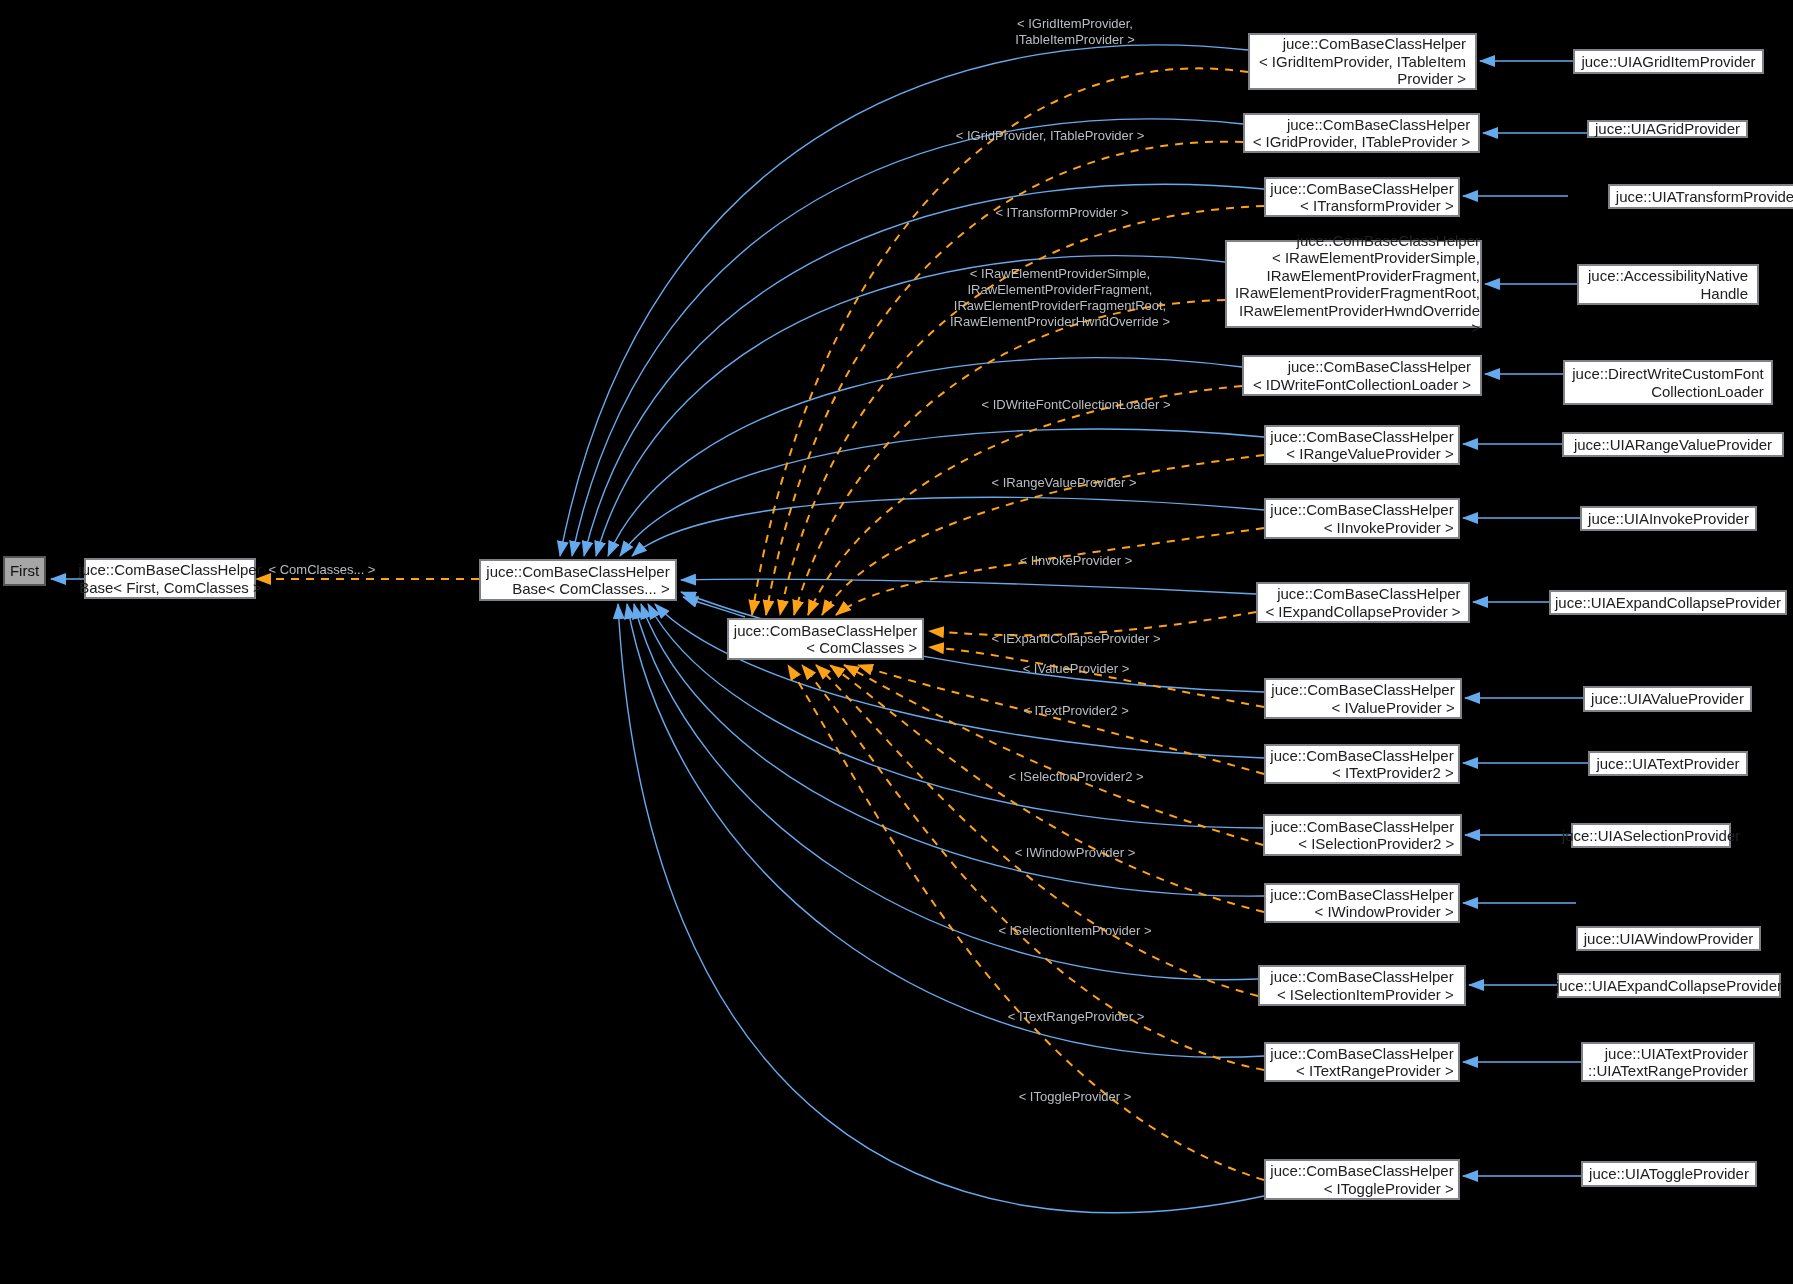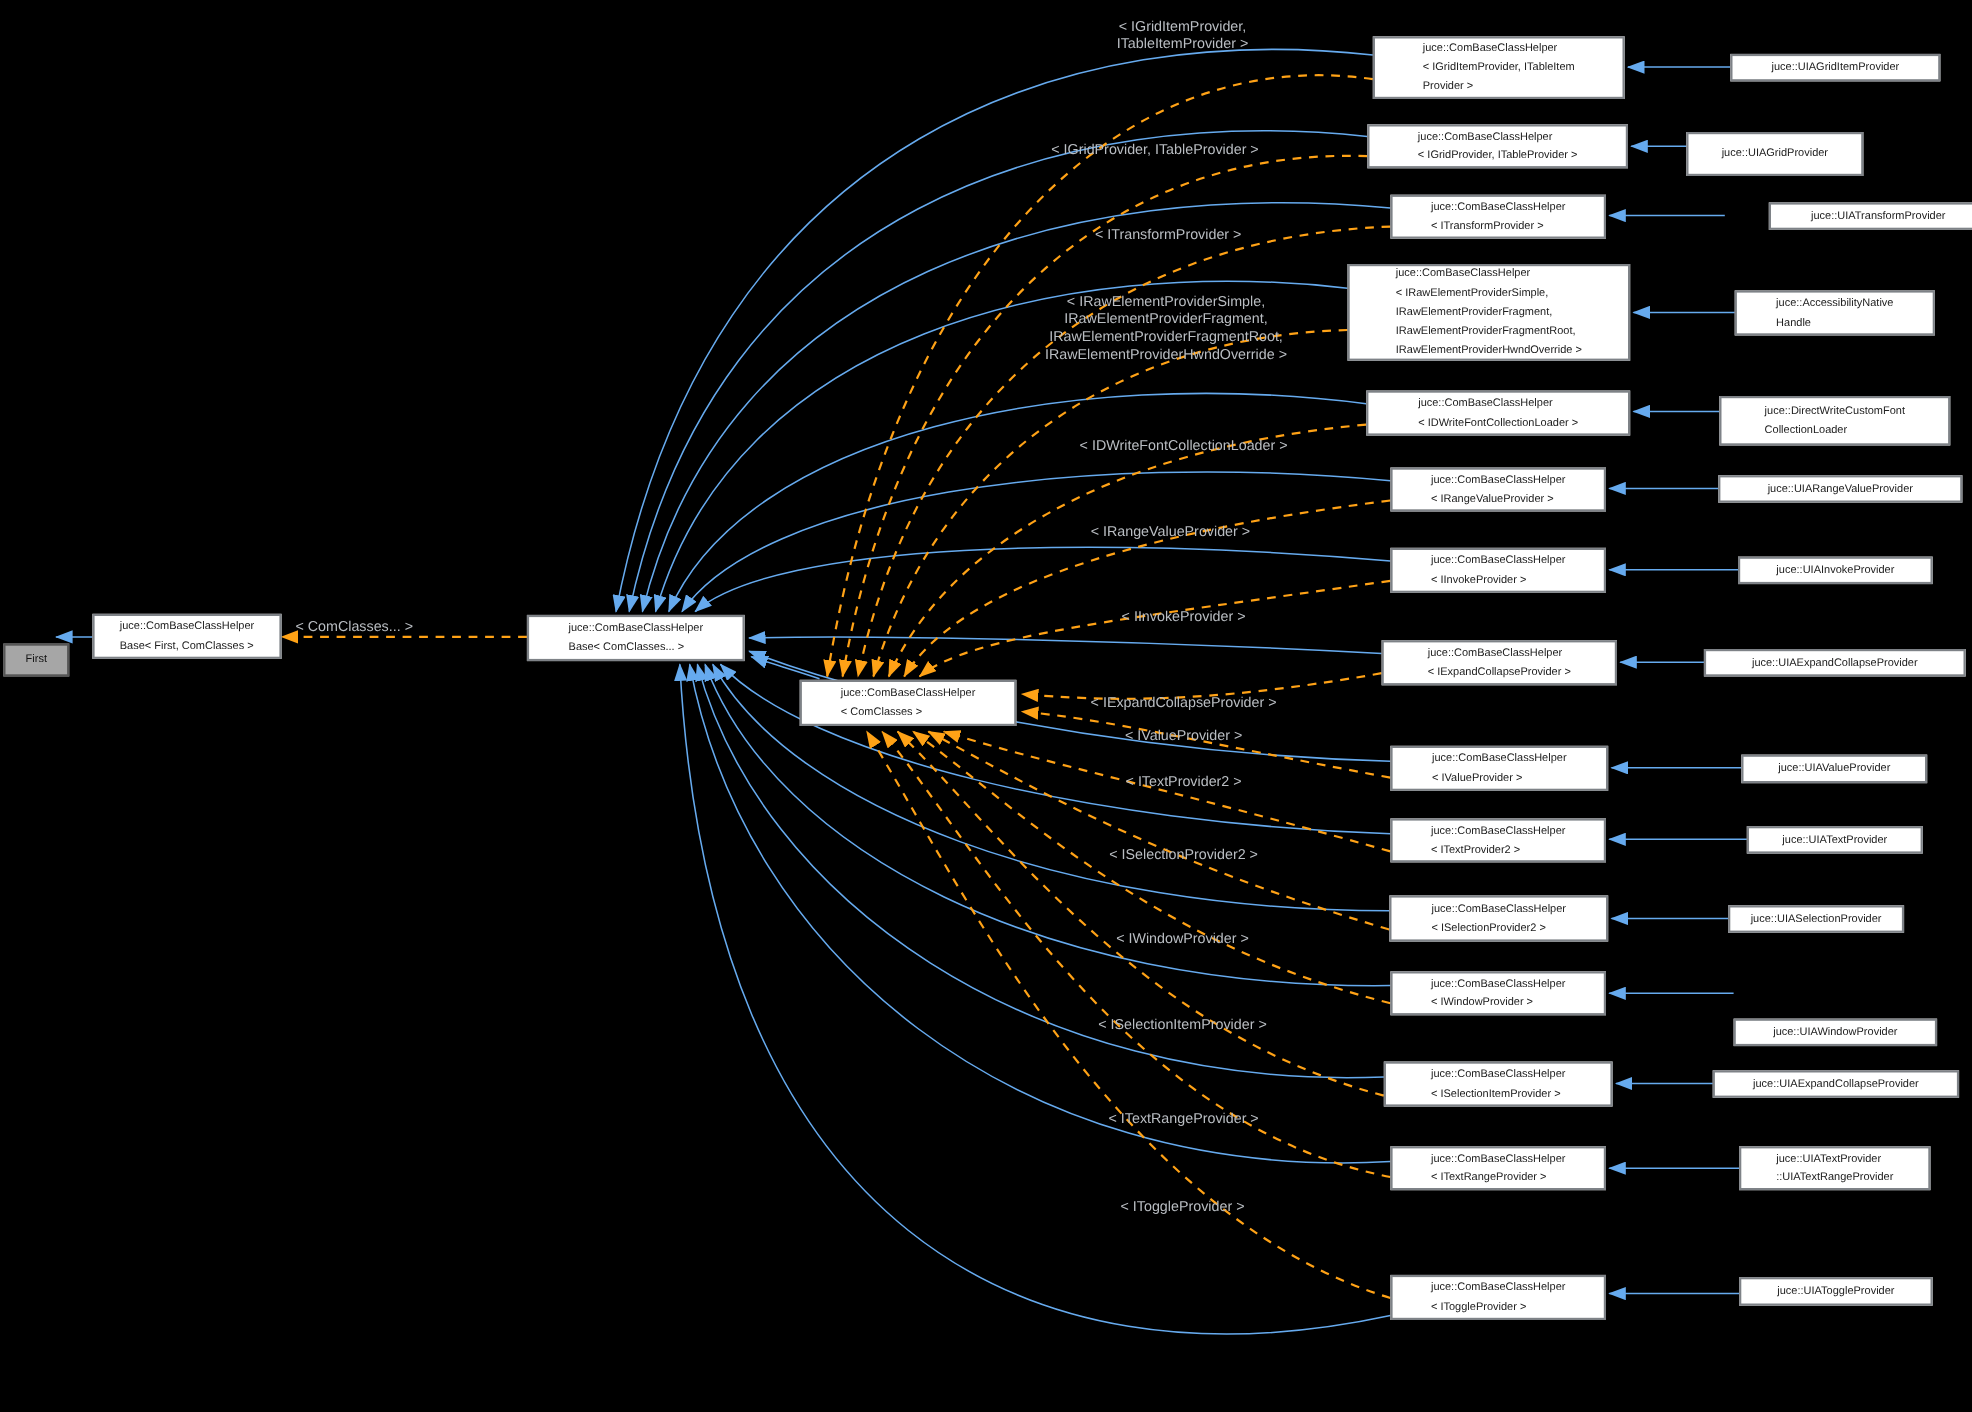--- a/index.html
+++ b/index.html
@@ -10,22 +10,22 @@
   html,body{margin:0;padding:0;background:var(--bg);}
   .canvas{position:relative;width:1793px;height:1284px;background:var(--bg);
           font-family:"Liberation Sans",sans-serif;overflow:hidden;}
   svg.edges{position:absolute;left:0;top:0;width:1793px;height:1284px;}
   .be{stroke:var(--edge-blue);stroke-width:1.4;fill:none;marker-end:url(#arrow-blue);}
   .oe{stroke:var(--edge-orange);stroke-width:2;fill:none;stroke-dasharray:8 7;marker-end:url(#arrow-orange);}
   #arrow-blue path{fill:var(--edge-blue);}
   #arrow-orange path{fill:var(--edge-orange);}
   .node{position:absolute;box-sizing:border-box;background:var(--node-bg);
         border:2px solid var(--node-border);color:var(--node-text);
-        display:flex;align-items:center;justify-content:center;text-align:left;
-        white-space:pre-line;font-size:10px;line-height:17.5px;}
+        display:flex;align-items:center;justify-content:center;text-align:right;
+        white-space:pre-line;font-size:15px;line-height:17.5px;}
   .node.ext{background:var(--ext-bg);border-color:var(--ext-border);color:#111;}
   .elabel{position:absolute;transform:translate(-50%,-50%);color:var(--elabel);
           font-size:13px;line-height:16px;text-align:center;white-space:pre-line;}
 </style>
 </head>
 <body>
 
 <div class="canvas">
 
   <svg class="edges">
@@ -86,21 +86,21 @@
       <path class="oe" d="M1264,707 C1082,673 1002,653 929,647"></path>
       <path class="oe" d="M1264,774 C1062,717 942,692 858,665"></path>
       <path class="oe" d="M1263,845 C1052,783 932,712 844,665"></path>
       <path class="oe" d="M1264,912 C1042,857 917,727 830,665"></path>
       <path class="oe" d="M1258,996 C1032,937 902,747 816,665"></path>
       <path class="oe" d="M1264,1070 C1022,1023 887,767 802,665"></path>
       <path class="oe" d="M1264,1180 C1012,1103 867,792 788,665"></path>
     </g>
   </svg>
 
-  <div class="node ext" style="left:3px;top:585px;width:60px;height:30px">First</div>
+  <div class="node ext" style="left:3px;top:556px;width:43px;height:30px">First</div>
   <div class="node" style="left:84px;top:558px;width:172px;height:41px">juce::ComBaseClassHelper
 Base&lt; First, ComClasses &gt;</div>
   <div class="node" style="left:479px;top:559px;width:198px;height:42px">juce::ComBaseClassHelper
 Base&lt; ComClasses... &gt;</div>
   <div class="node" style="left:727px;top:618px;width:197px;height:42px">juce::ComBaseClassHelper
 &lt; ComClasses &gt;</div>
   <div class="elabel" style="left:322px;top:570px">&lt; ComClasses... &gt;</div>
 
   <div class="node" style="left:1248px;top:33px;width:229px;height:57px">juce::ComBaseClassHelper
 &lt; IGridItemProvider, ITableItem
@@ -131,21 +131,21 @@
   <div class="node" style="left:1264px;top:883px;width:196px;height:40px">juce::ComBaseClassHelper
 &lt; IWindowProvider &gt;</div>
   <div class="node" style="left:1258px;top:965px;width:208px;height:41px">juce::ComBaseClassHelper
 &lt; ISelectionItemProvider &gt;</div>
   <div class="node" style="left:1264px;top:1042px;width:196px;height:40px">juce::ComBaseClassHelper
 &lt; ITextRangeProvider &gt;</div>
   <div class="node" style="left:1264px;top:1159px;width:196px;height:41px">juce::ComBaseClassHelper
 &lt; IToggleProvider &gt;</div>
 
   <div class="node" style="left:1573px;top:49px;width:191px;height:25px">juce::UIAGridItemProvider</div>
-  <div class="node" style="left:1533px;top:120px;width:161px;height:40px">juce::UIAGridProvider</div>
+  <div class="node" style="left:1587px;top:120px;width:161px;height:18px">juce::UIAGridProvider</div>
   <div class="node" style="left:1608px;top:184px;width:199px;height:25px">juce::UIATransformProvider</div>
   <div class="node" style="left:1577px;top:264px;width:182px;height:41px">juce::AccessibilityNative
 Handle</div>
   <div class="node" style="left:1563px;top:360px;width:210px;height:45px">juce::DirectWriteCustomFont
 CollectionLoader</div>
   <div class="node" style="left:1562px;top:432px;width:222px;height:25px">juce::UIARangeValueProvider</div>
   <div class="node" style="left:1580px;top:506px;width:177px;height:25px">juce::UIAInvokeProvider</div>
   <div class="node" style="left:1549px;top:590px;width:238px;height:25px">juce::UIAExpandCollapseProvider</div>
   <div class="node" style="left:1583px;top:686px;width:169px;height:26px">juce::UIAValueProvider</div>
   <div class="node" style="left:1588px;top:751px;width:160px;height:25px">juce::UIATextProvider</div>

